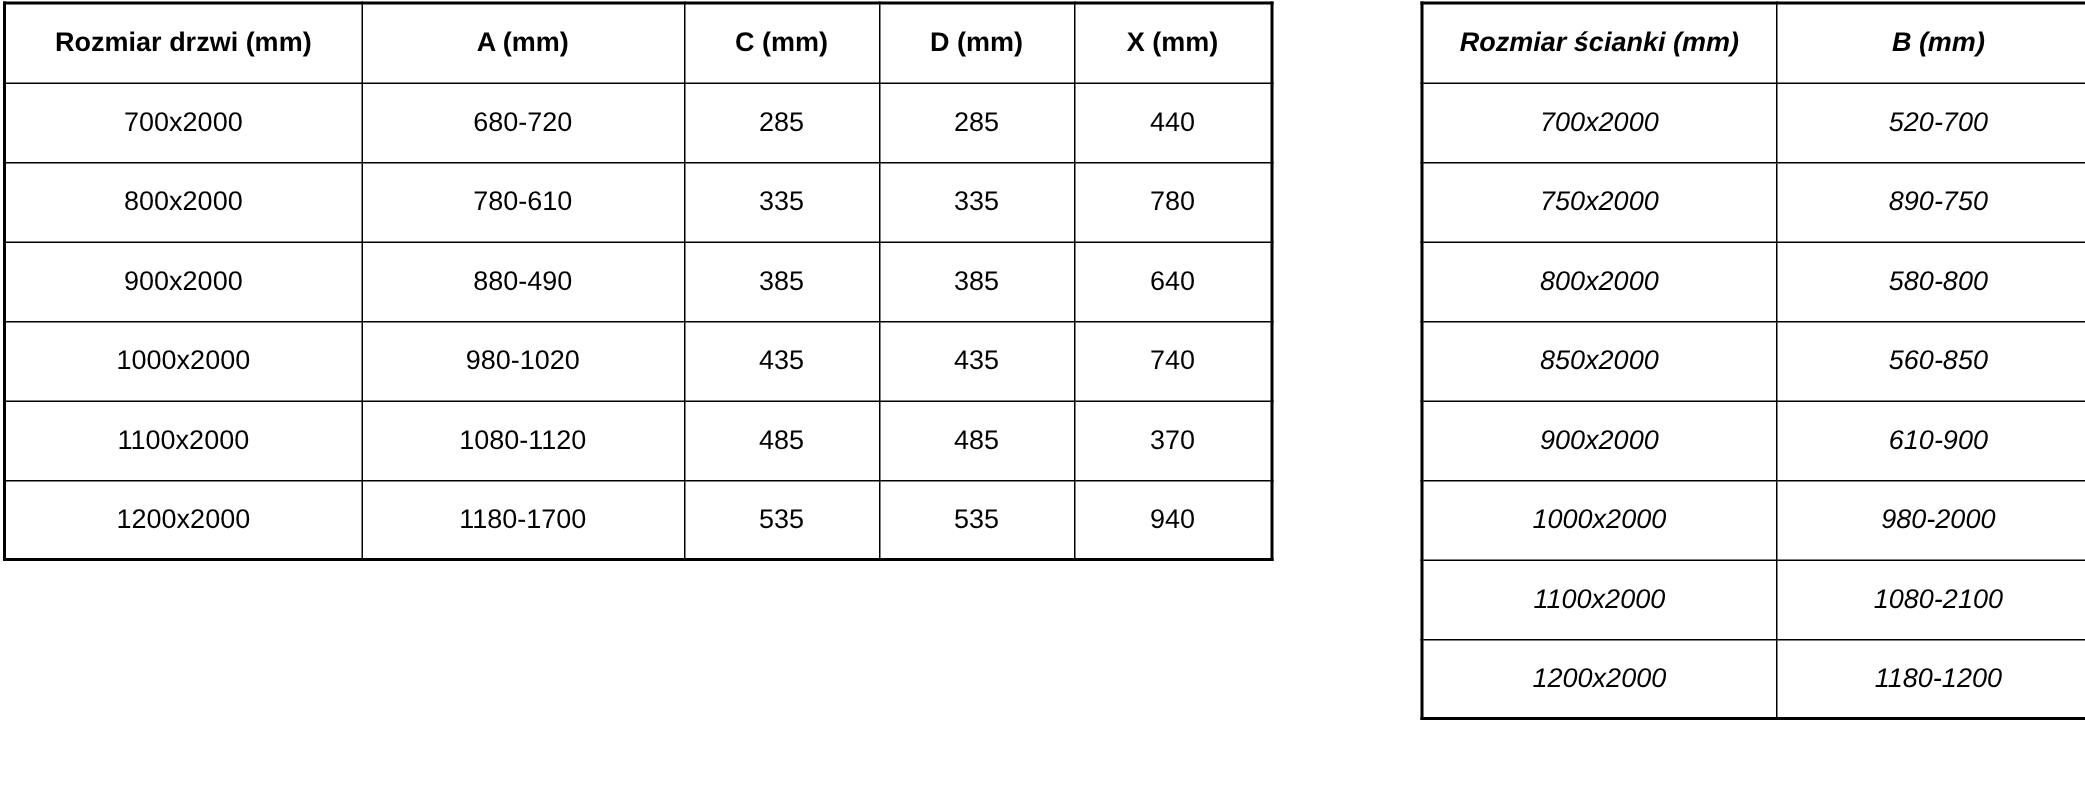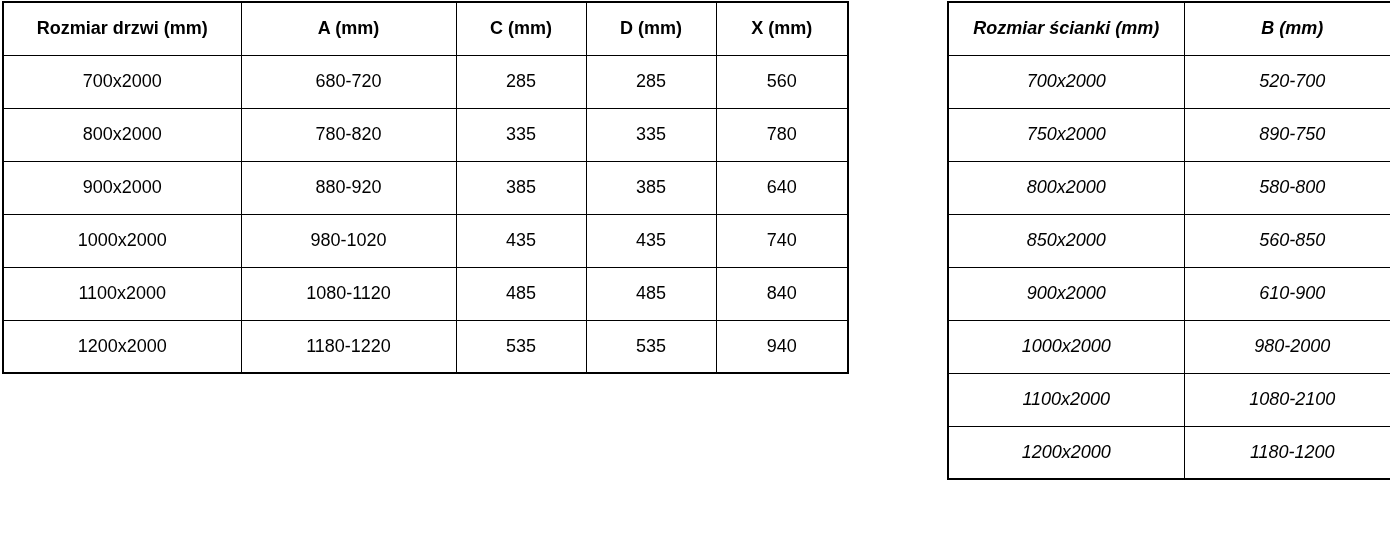--- a/index.html
+++ b/index.html
@@ -67,53 +67,53 @@
         <th>D (mm)</th>
         <th>X (mm)</th>
       </tr>
     </thead>
     <tbody>
       <tr>
         <td>700x2000</td>
         <td>680-720</td>
         <td>285</td>
         <td>285</td>
-        <td>560</td>
+        <td>440</td>
       </tr>
       <tr>
         <td>800x2000</td>
-        <td>780-820</td>
+        <td>780-610</td>
         <td>335</td>
         <td>335</td>
         <td>780</td>
       </tr>
       <tr>
         <td>900x2000</td>
-        <td>880-920</td>
+        <td>880-490</td>
         <td>385</td>
         <td>385</td>
         <td>640</td>
       </tr>
       <tr>
         <td>1000x2000</td>
         <td>980-1020</td>
         <td>435</td>
         <td>435</td>
         <td>740</td>
       </tr>
       <tr>
         <td>1100x2000</td>
         <td>1080-1120</td>
         <td>485</td>
         <td>485</td>
-        <td>840</td>
+        <td>370</td>
       </tr>
       <tr>
         <td>1200x2000</td>
-        <td>1180-1220</td>
+        <td>1180-1700</td>
         <td>535</td>
         <td>535</td>
         <td>940</td>
       </tr>
     </tbody>
   </table>
 
   <table class="wall-table">
     <colgroup>
         <col>

